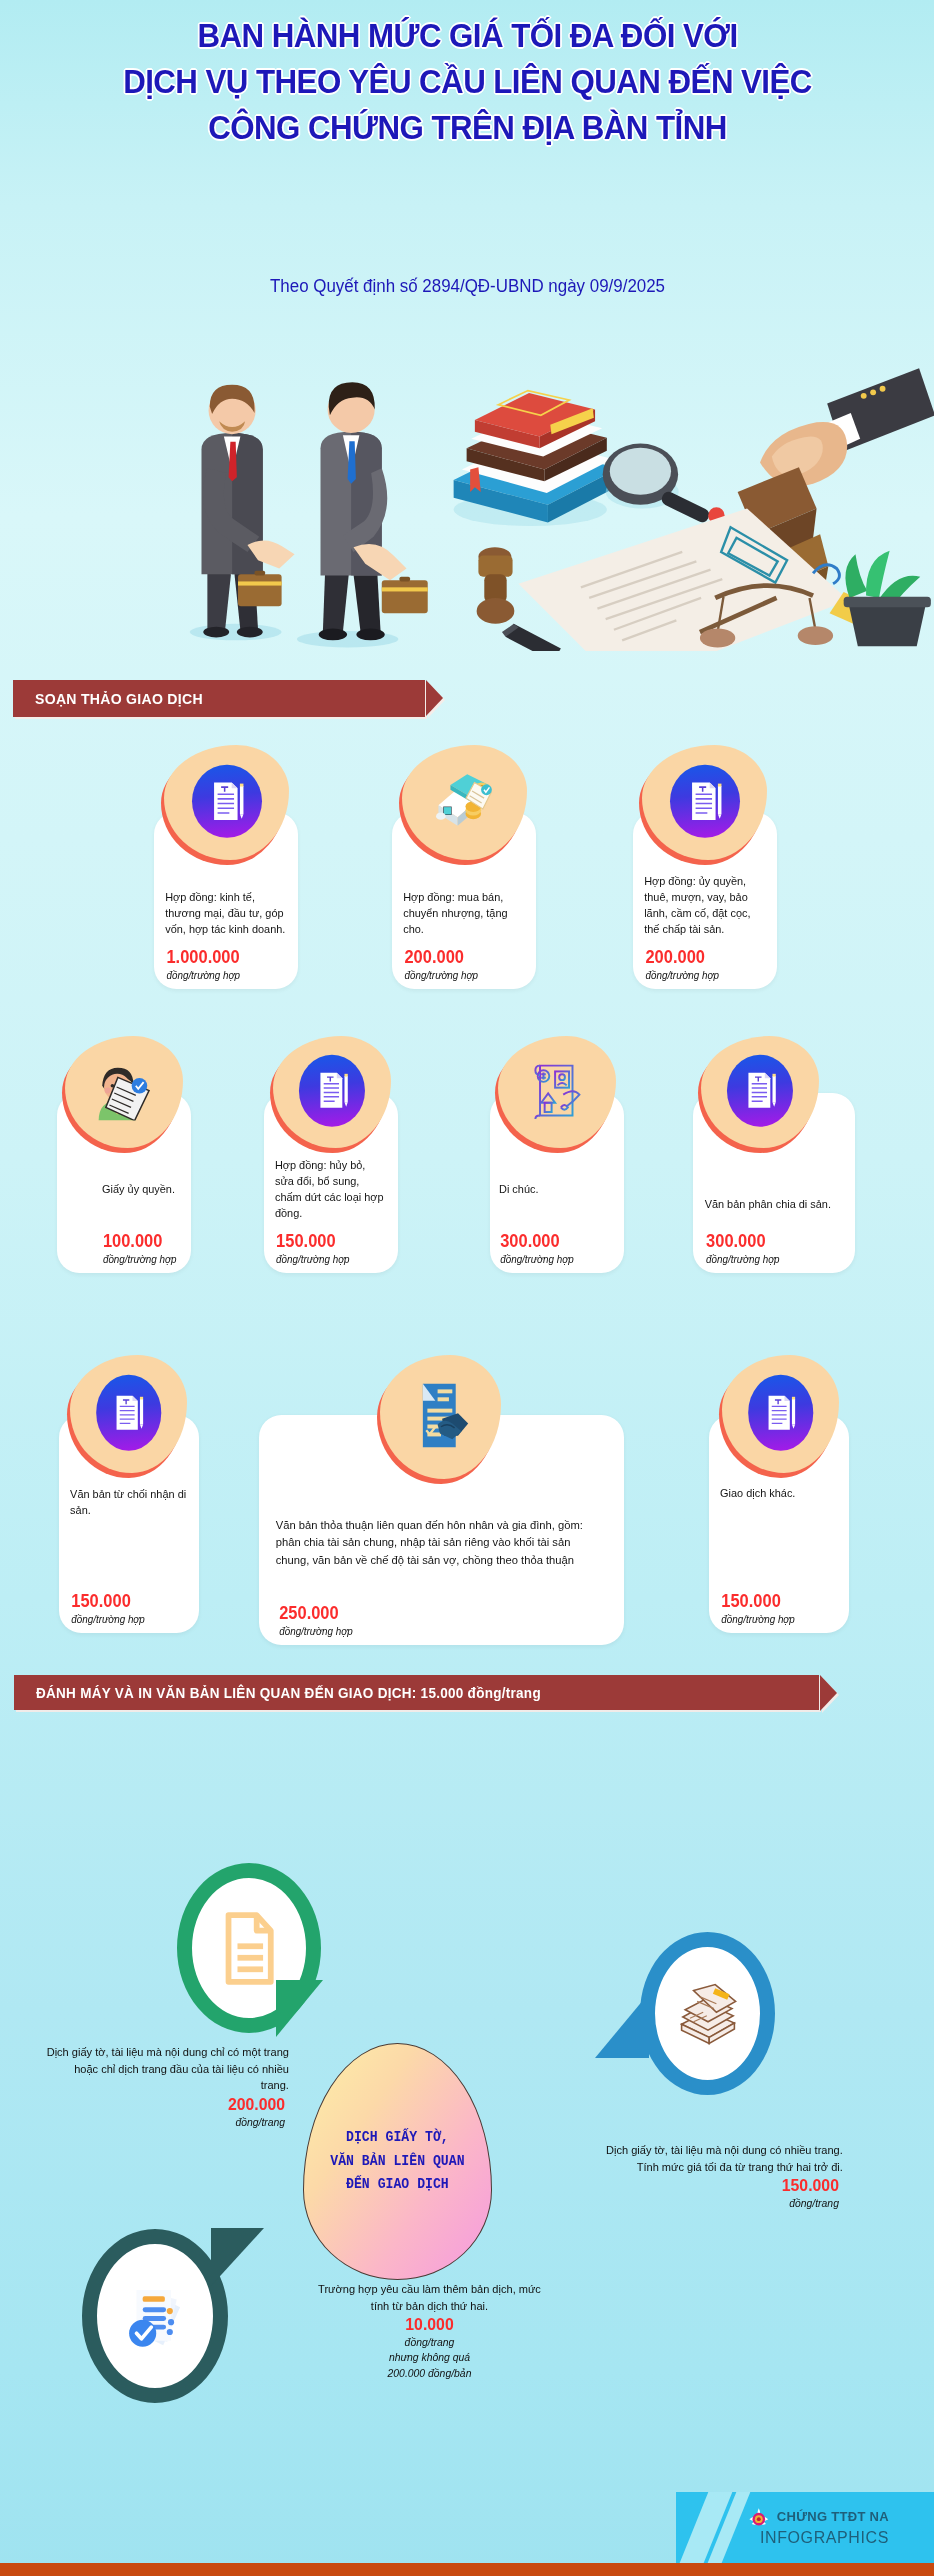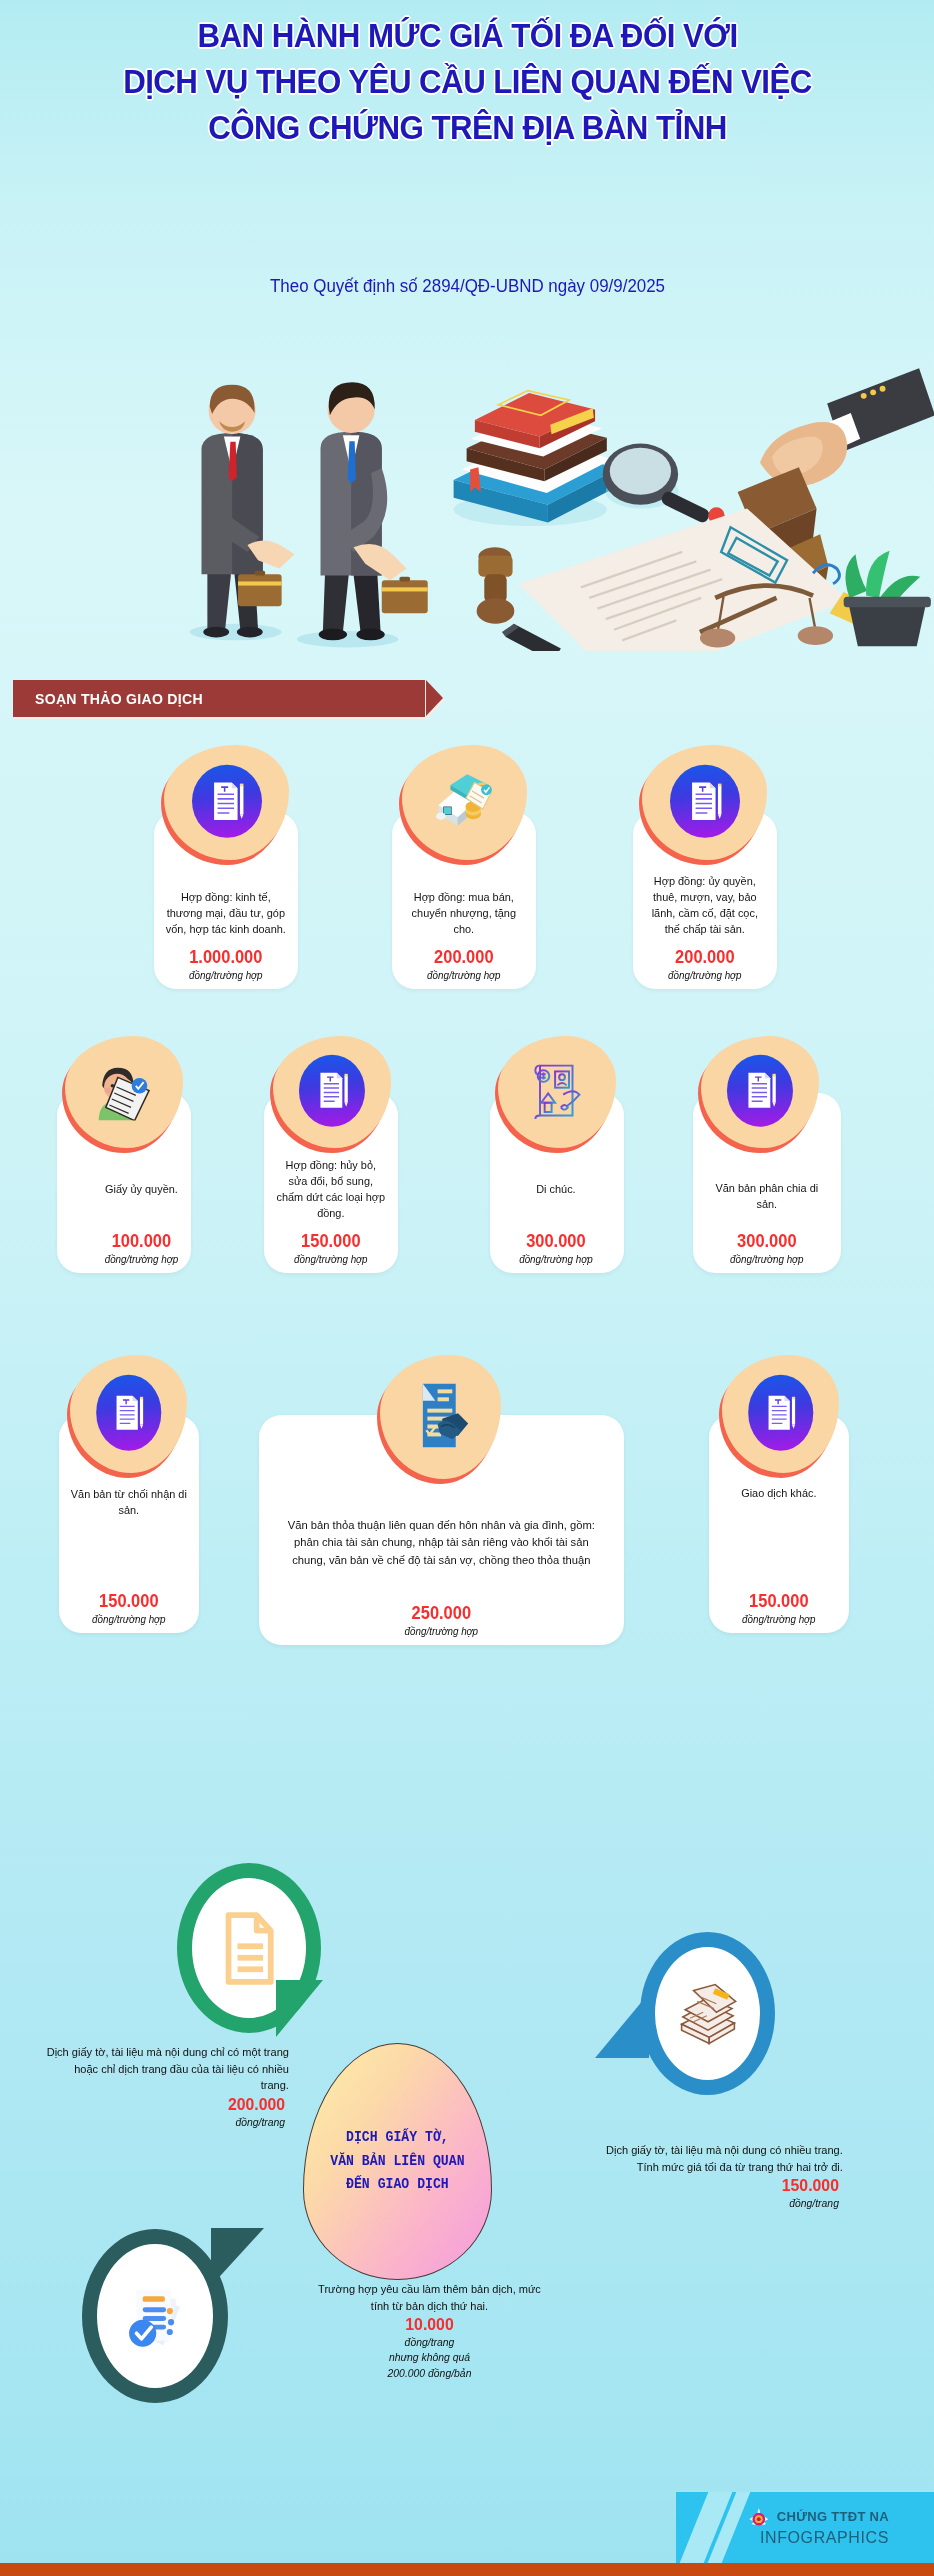--- a/index.html
+++ b/index.html
@@ -65,21 +65,20 @@
   }
   .banner-text { font-size: 15.3px; transform: scaleX(0.92); transform-origin: left center; white-space: nowrap;}
   .banner-text.big { font-size: 14.7px; }
 
   
   .card {
     position: absolute;
     background: #ffffff;
     border-radius: 22.4px;
     box-shadow: 0 1.8px 4.1px rgba(0,0,0,0.05);
-    text-align: center;
     padding: 5.9px 8.2px 8.2px 8.2px;
     display: flex; flex-direction: column; justify-content: flex-start;
   }
   .blob {
     position: absolute;
     z-index: 2;
     pointer-events: none;
   }
   .blob .blobshape {
     position: absolute; left: 0; top: 0;
@@ -525,21 +524,21 @@
       <div class="card-unit">đồng/trường hợp</div>
     </div>
   </div>
   <div class="card" style="left:490px; top:1093px; width:134px; height:180px;padding-left:6px;">
     <div class="card-body">
       <div class="card-label">Di chúc.</div>
       <div class="card-price" style="margin-top:34px;">300.000</div>
       <div class="card-unit">đồng/trường hợp</div>
     </div>
   </div>
-  <div class="card" style="left:693px; top:1093px; width:148px; height:180px;">
+  <div class="card" style="left:693px; top:1093px; width:162px; height:180px;">
     <div class="card-body">
       <div class="card-label">Văn bản phân chia di sản.</div>
       <div class="card-price" style="margin-top:19px;">300.000</div>
       <div class="card-unit">đồng/trường hợp</div>
     </div>
   </div>
 
   <div class="blob" style="left:70px; top:1355px; width:117px; height:118px;">
     <div class="blobshape red"></div>
       <div class="blobshape"></div>
@@ -620,20 +619,23 @@
     </div>
   </div>
   <div class="card" style="left:709px; top:1415px; width:140px; height:218px;">
     <div class="card-body">
       <div class="card-label">Giao dịch khác.</div>
       <div class="card-price" style="margin-top:90px;">150.000</div>
       <div class="card-unit">đồng/trường hợp</div>
     </div>
   </div>
 
+  <div class="banner" style="left:14px; top:1675px; width:805px; height:35px;">
+    <span class="banner-text big">ĐÁNH MÁY VÀ IN VĂN BẢN LIÊN QUAN ĐẾN GIAO DỊCH:  15.000 đồng/trang</span>
+  </div>
 
   <div class="node-circle" style="left:177px; top:1863px; width:144px; height:170px; border:15.3px solid #23a46c;">
     <svg viewBox="0 0 100 120" width="64" height="77">
       <path d="M18 8 L62 8 L84 32 L84 112 L18 112 Z" fill="#ffffff" stroke="#fbcf8e" stroke-width="9" stroke-linejoin="round"></path>
       <path d="M62 8 L62 32 L84 32" fill="none" stroke="#fbcf8e" stroke-width="9" stroke-linejoin="round"></path>
       <g fill="#fbcf8e">
         <rect x="32" y="52" width="40" height="9"></rect>
         <rect x="32" y="70" width="40" height="9"></rect>
         <rect x="32" y="88" width="40" height="9"></rect>
       </g>

